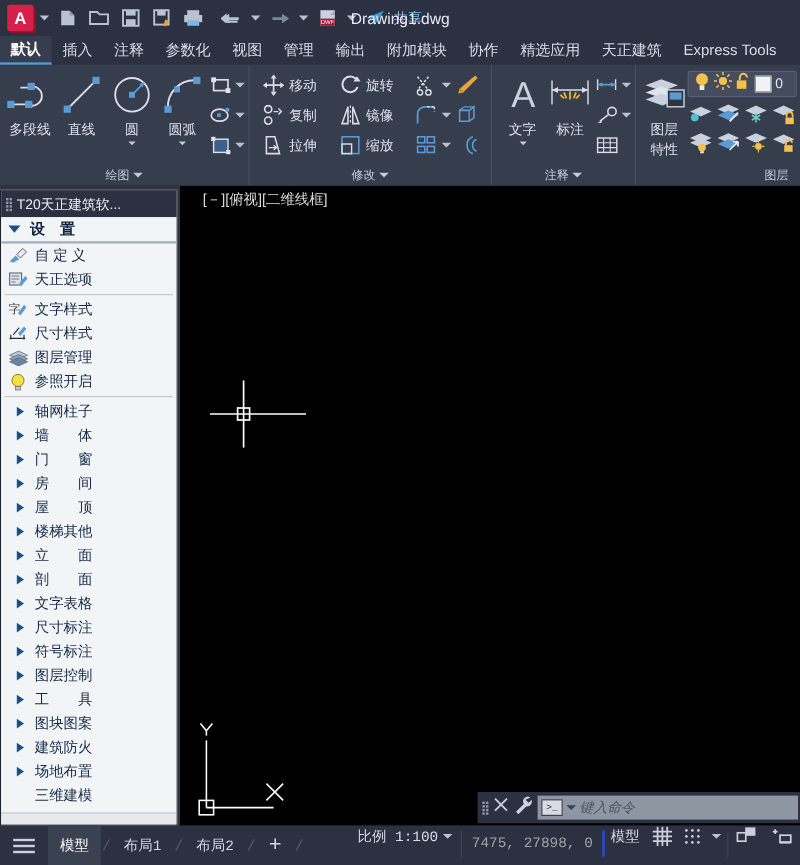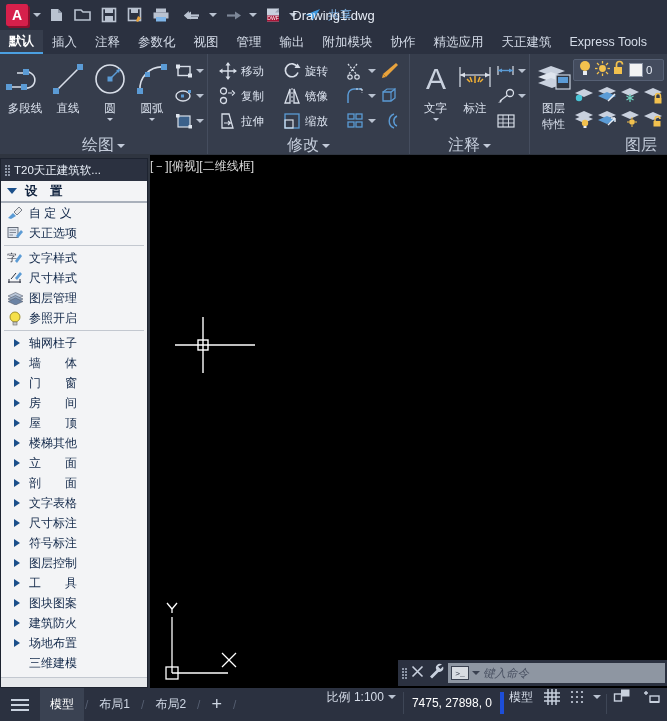--- a/index.html
+++ b/index.html
@@ -57,21 +57,21 @@
 
   
   .ribbon {
     position:absolute; left:0; top:54px; width:667px; height:100px;
     background:#363d4c; display:flex; align-items:stretch;
   }
   .panel { position:relative; display:flex; flex-direction:column; border-right:1px solid #454d5e; }
   .panel-body { flex:1; display:flex; align-items:flex-start; padding:4px 3px 0 3px; }
   .panel-title {
     height:17px; display:flex; align-items:center; justify-content:center;
-    color:#c3cbd9; font-size:16px; gap:3px;
+    color:#c3cbd9; font-size:10px; gap:3px;
   }
   .panel-title .caret-dn { border-top-color:#c3cbd9; }
 
   .bigbtn {
     width:50px; display:flex; flex-direction:column; align-items:center; gap:1px;
     color:#dbe2ee; font-size:11.5px;
   }
   .bigbtn .ic { height:42px; display:flex; align-items:center; justify-content:center; }
   .bigbtn .lbl { white-space:nowrap; }
   .mini-caret { margin-top:1px; width:0;height:0;border-left:3px solid transparent;border-right:3px solid transparent;border-top:3px solid #c3cbd9; }
@@ -120,54 +120,54 @@
   .pal-item .pic { width:18px; height:16px; display:flex; align-items:center; justify-content:center; }
   .pal-sep { height:1px; background:#c3c8d0; margin:2px 3px; }
   .pal-item .tri-r { width:0;height:0;border-top:4px solid transparent;border-bottom:4px solid transparent;border-left:6px solid #1b4f8a; margin-left:4px; }
   .pal-foot { height:10px; background:#e7e9ec; border-top:1px solid #c3c8d0; }
 
   
   .canvas {
     position:absolute; left:150px; top:155px; width:517px; height:533px;
     background:#000000; overflow:hidden;
   }
-  .vplabel { position:absolute; left:0; top:3px; color:#dcdcdc; font-size:12px; }
+  .vplabel { position:absolute; left:19px; top:3px; color:#dcdcdc; font-size:12px; }
 
   
   .cmdbar {
     position:absolute; left:398px; top:660px; width:269px; height:26px;
     background:#2b3140; display:flex; align-items:center; gap:4px; padding-left:4px;
   }
   .cmd-input {
     flex:1; height:20px; background:#8e96a2; display:flex; align-items:center; gap:3px;
     padding-left:3px; margin-right:2px;
   }
   .cmd-prompt {
     width:18px;height:14px;background:#d8dce2;border:1px solid #3a4150;
     color:#2b3140; font-size:8px; display:flex; align-items:center; justify-content:center;
     font-family:"Liberation Mono", monospace;
   }
   .cmd-ph { color:#4a5263; font-size:11.5px; font-style:italic; }
 
   
   .statusbar {
     position:absolute; left:0; top:688px; width:667px; height:33px;
-    background:#2b3140; display:flex; align-items:center;
+    background:#2b3140; display:flex; align-items:center;font-family:Liberation Mono, monospace;
   }
   .hamb { width:40px; display:flex; flex-direction:column; align-items:center; gap:3px; }
   .hamb i { display:block; width:18px; height:2px; background:#c9d1de; }
   .lay-tab {
     height:33px; display:flex; align-items:center; padding:0 10px;
     color:#cfd7e4; font-size:12px;
   }
   .lay-tab.active { background:#3a4252; color:#ffffff; }
   .slash { color:#555e70; font-size:12px; padding:0 1px; }
   .st-right { margin-left:auto; display:flex; align-items:flex-end; height:18px; }
   .st-item { display:flex; align-items:center; gap:4px; color:#d5dce8; font-size:12px; padding:0 7px; height:33px; }
-  .st-coords { color:#ffffff; font-size:12px; padding:0 8px; border-left:1px solid #3e4656; border-right:4px solid #1d4ed8; height:22px; display:flex; align-items:center; }
+  .st-coords { color:#a3a3a3; font-size:12px; padding:0 8px; border-left:1px solid #3e4656; border-right:2px solid #1d4ed8; height:22px; display:flex; align-items:center; }
   .st-sep { width:1px; height:20px; background:#3e4656; }
 </style>
 </head>
 <body>
 
 <div id="app">
 
   <div class="titlebar">
     <div class="qa-logo">A</div>
     <div class="qa-caret">

